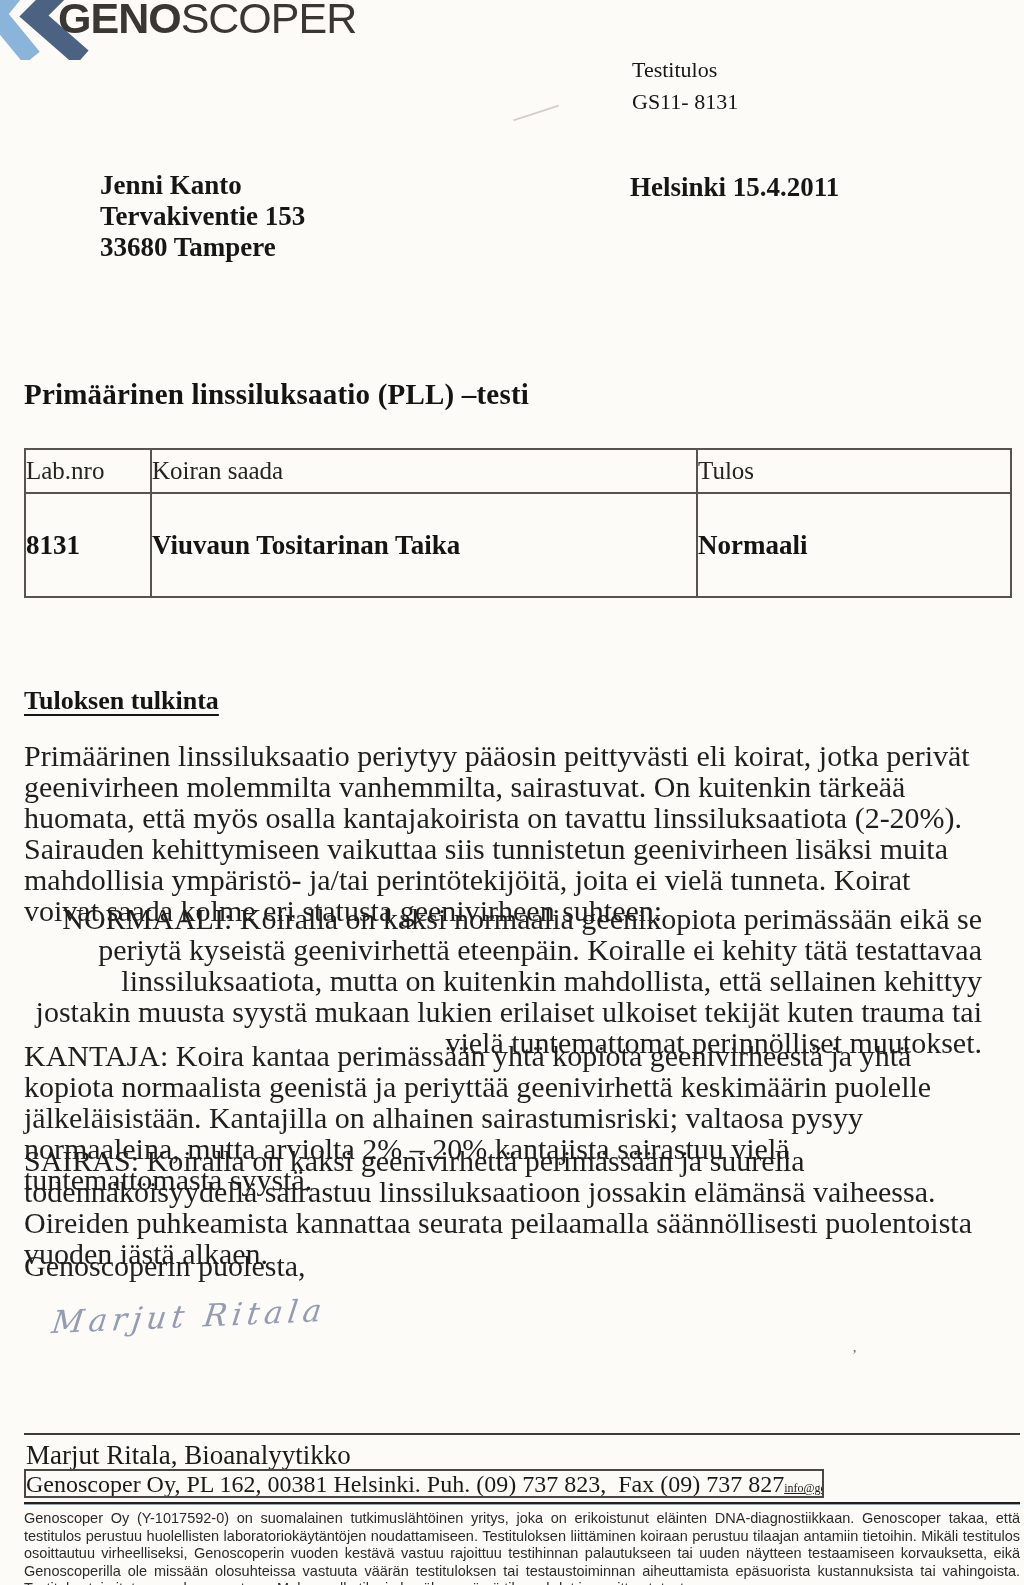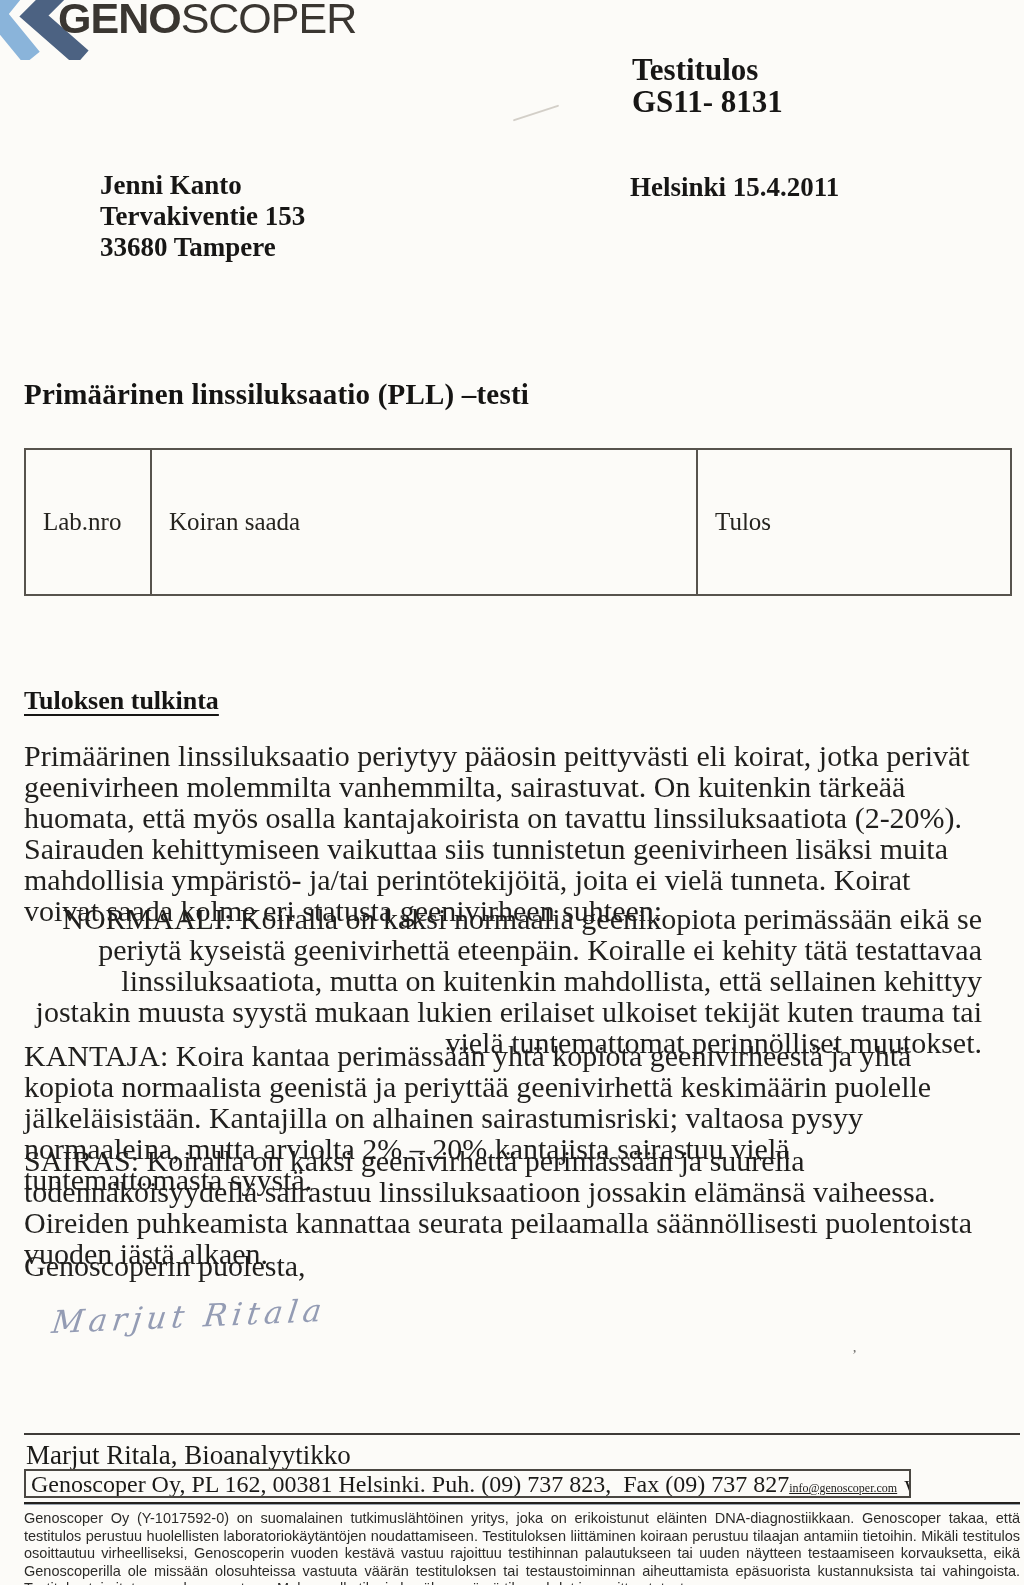--- a/index.html
+++ b/index.html
@@ -22,21 +22,21 @@
     position: absolute; left: 58px; top: -6px;
     font-family: "Liberation Sans", sans-serif;
     font-size: 43px; letter-spacing: -1px; color: #3a3631;
     white-space: nowrap;
   }
   .logo-text .bold { font-weight: 700; }
   .logo-text .reg  { font-weight: 400; }
 
   .doc-meta {
     position: absolute; left: 632px; top: 54px;
-    font-weight: 700; font-size: 31px; line-height: 32px; color: #171615;
+    font-weight: 400; font-size: 22px; line-height: 32px; color: #171615;
   }
   .recipient {
     position: absolute; left: 100px; top: 170px;
     font-weight: 700; font-size: 27px; line-height: 31px; color: #171615;
   }
   .place-date {
     position: absolute; left: 630px; top: 172px;
     font-weight: 700; font-size: 27px; color: #171615;
   }
 
@@ -56,21 +56,21 @@
     font-weight: 700; font-size: 29px; color: #151413; letter-spacing: .2px;
   }
 
   
   .result-table {
     position: absolute; left: 24px; top: 448px; width: 986px; height: 148px;
     border-collapse: collapse; table-layout: fixed;
   }
   .result-table td {
     border: 2px solid #57534d;
-    padding-left: 17px;
+    padding-left: 0;
     vertical-align: middle;
   }
   .result-table .hdr td { height: 44px; font-size: 25px; color: #26241f; }
   .result-table .row td { height: 104px; font-size: 27px; font-weight: 700; color: #151413; }
   .col-lab  { width: 126px; }
   .col-name { width: 546px; }
   .col-res  { width: 314px; }
 
   
   .section-heading {
@@ -100,24 +100,24 @@
 
   
   .rule-top {
     position: absolute; left: 24px; top: 1433px; width: 996px; height: 2px; background: #3e3b38;
   }
   .signer {
     position: absolute; left: 26px; top: 1440px;
     font-size: 27px; color: #1b1a18;
   }
   .contact-box {
-    position: absolute; left: 24px; top: 1469px; width: 887px; height: 29px;
+    position: absolute; left: 24px; top: 1469px; width: 800px; height: 29px;
     border: 2px solid #4a4742;
     display: flex; align-items: baseline;
-    padding-left: 5px; overflow: hidden; white-space: nowrap;
+    overflow: hidden; white-space: nowrap;
   }
   .contact-main { font-size: 24px; color: #1b1a18; white-space: pre; }
   .contact-email { font-size: 12px; color: #1b1a18; text-decoration: underline; }
   .contact-web { font-size: 24px; color: #1b1a18; padding-left: 7px; }
   .rule-heavy {
     position: absolute; left: 24px; top: 1502px; width: 996px; height: 3px;
     background: #23211f; border-bottom: 1px solid #9aa4ae;
   }
   .fine-print {
     position: absolute; left: 24px; top: 1510px; width: 996px;
@@ -157,20 +157,25 @@
 
   <div class="doc-title">Primäärinen linssiluksaatio (PLL) –testi</div>
 
   <table class="result-table">
     <tbody>
         <tr class="hdr">
       <td class="col-lab">Lab.nro</td>
       <td class="col-name">Koiran saada</td>
       <td class="col-res">Tulos</td>
     </tr>
+    <tr class="row">
+      <td>8131</td>
+      <td>Viuvaun Tositarinan Taika</td>
+      <td>Normaali</td>
+    </tr>
   </tbody>
     </table>
 
   <div class="section-heading">Tuloksen tulkinta</div>
   <div class="para p1">Primäärinen linssiluksaatio periytyy pääosin peittyvästi eli koirat, jotka perivät geenivirheen molemmilta vanhemmilta, sairastuvat. On kuitenkin tärkeää huomata, että myös osalla kantajakoirista on tavattu linssiluksaatiota (2-20%). Sairauden kehittymiseen vaikuttaa siis tunnistetun geenivirheen lisäksi muita mahdollisia ympäristö- ja/tai perintötekijöitä, joita ei vielä tunneta. Koirat voivat saada kolme eri statusta geenivirheen suhteen:</div>
   <div class="para p2">NORMAALI:  Koiralla on kaksi normaalia geenikopiota perimässään eikä se periytä kyseistä geenivirhettä eteenpäin. Koiralle ei kehity tätä testattavaa linssiluksaatiota, mutta on kuitenkin mahdollista, että sellainen kehittyy jostakin muusta syystä mukaan lukien erilaiset ulkoiset tekijät kuten trauma tai vielä tuntemattomat perinnölliset muutokset.</div>
   <div class="para p3">KANTAJA:  Koira kantaa perimässään yhtä kopiota geenivirheestä ja yhtä kopiota normaalista geenistä ja periyttää geenivirhettä keskimäärin puolelle jälkeläisistään. Kantajilla on alhainen sairastumisriski; valtaosa pysyy normaaleina, mutta arviolta 2% – 20% kantajista sairastuu vielä tuntemattomasta syystä.</div>
   <div class="para p4">SAIRAS:  Koiralla on kaksi geenivirhettä perimässään ja suurella todennäköisyydellä sairastuu linssiluksaatioon jossakin elämänsä vaiheessa. Oireiden puhkeamista kannattaa seurata peilaamalla säännöllisesti puolentoista vuoden iästä alkaen.</div>
   <div class="para p5">Genoscoperin puolesta,</div>
 

